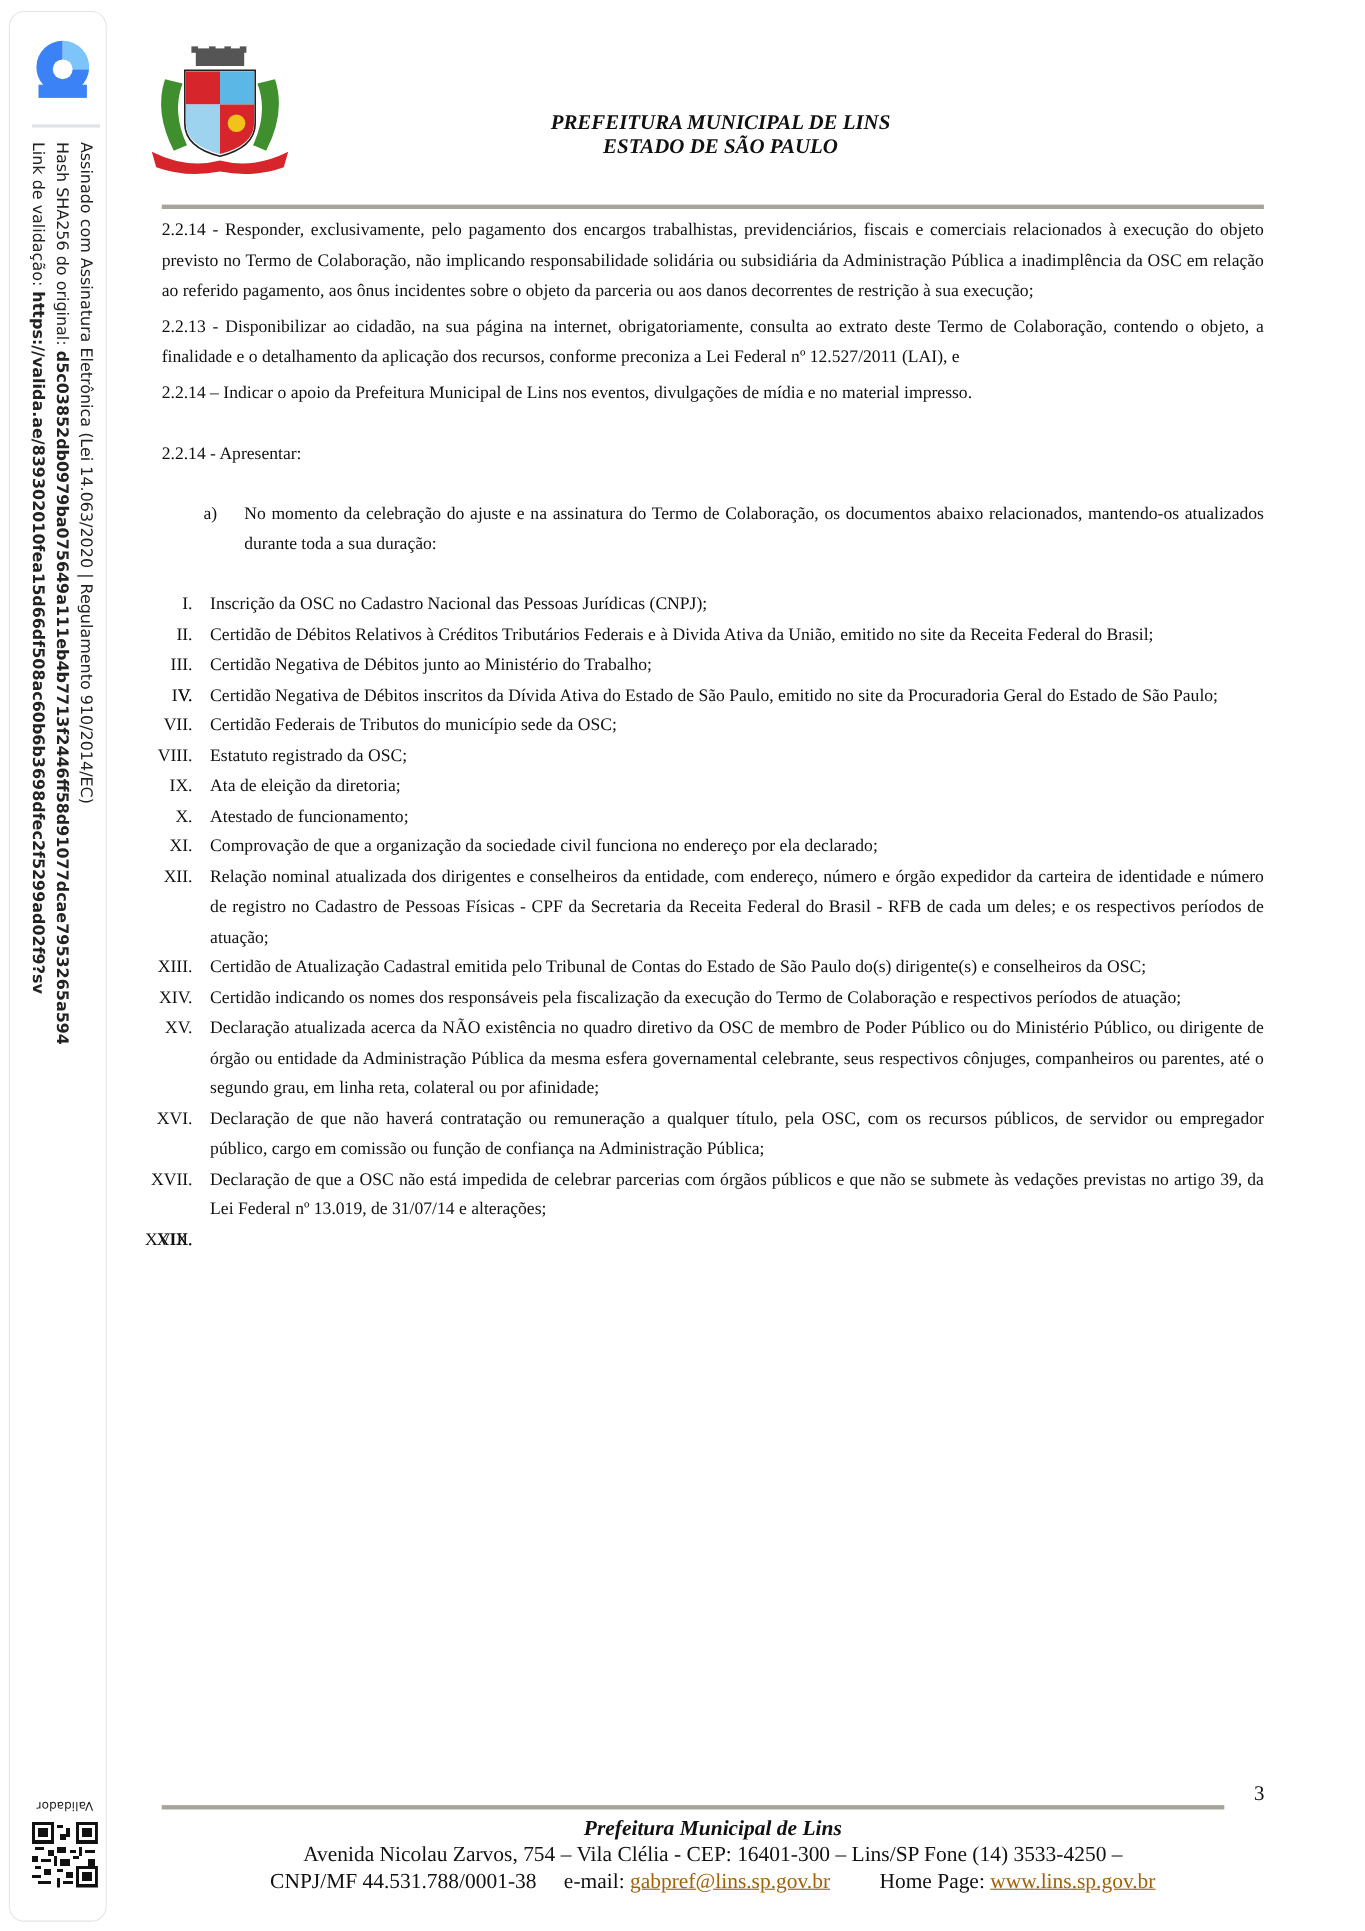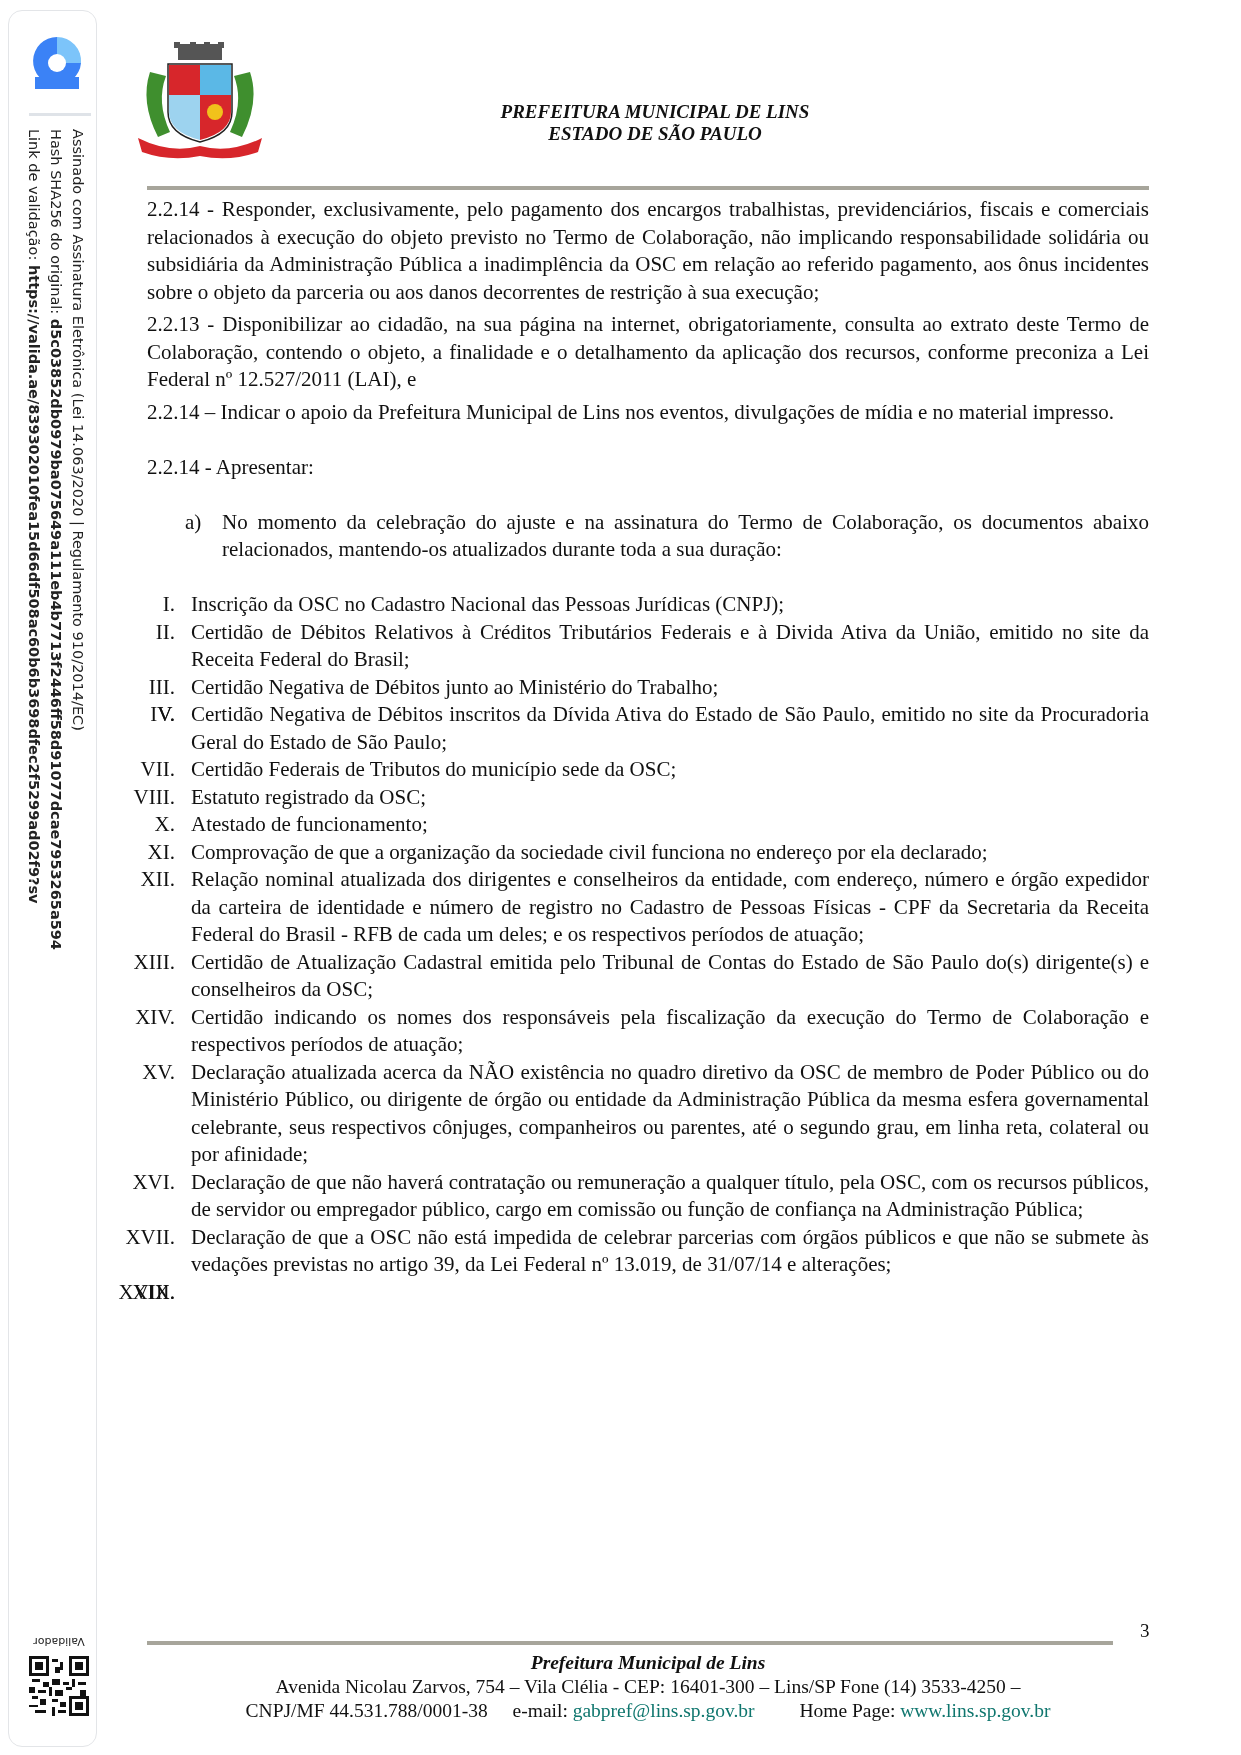--- a/index.html
+++ b/index.html
@@ -32,35 +32,35 @@
   .crest { position: absolute; left: 130px; top: 42px; width: 140px; height: 118px; }
   .hdr-title {
     position: absolute; left: 330px; top: 101px; width: 650px; text-align: center;
     font-style: italic; font-weight: bold; font-size: 19px; line-height: 22px;
   }
   .rule { position: absolute; height: 4px; background: #a7a59b; }
   .rule.top { left: 147px; top: 186px; width: 1002px; }
   .rule.bottom { left: 147px; top: 1641px; width: 966px; }
 
   
-  .content { position: absolute; left: 147px; top: 196px; width: 1002px; font-size: 21px; line-height: 27.5px; }
+  .content { position: absolute; left: 147px; top: 196px; width: 1002px; font-size: 16px; line-height: 27.5px; }
   .para { text-align: justify; margin: 0; }
   .para + .para { margin-top: 5px; }
   .gap { height: 27.5px; }
   .item-a { position: relative; padding-left: 75px; text-align: justify; margin: 0; }
   .item-a .lbl { position: absolute; left: 38px; top: 0; }
   .roman { margin: 0; }
   .ritem { position: relative; padding-left: 44px; text-align: justify; }
   .ritem .num { position: absolute; right: calc(100% - 28px); top: 0; white-space: nowrap; }
 
   
   .page-num { position: absolute; left: 1140px; top: 1620px; font-size: 19px; }
   .footer { position: absolute; left: 147px; top: 1651px; width: 1002px; text-align: center; font-size: 19.5px; line-height: 24px; }
   .footer .org { font-style: italic; font-weight: bold; }
-  .footer a { color: #0f766e; }
+  .footer a { color: #a16207; text-decoration: underline; }
   .footer .sp { display: inline-block; width: 20px; }
 </style>
 </head>
 <body>
 
 <div class="sigbar">
   <svg class="sig-logo" viewBox="0 0 60 60">
     <path d="M30 4 A24 24 0 1 0 54 30 L30 30 Z" fill="#3b82f6"></path>
     <path d="M30 4 L30 30 L54 30 A24 24 0 0 0 30 4 Z" fill="#7cc4fa"></path>
     <circle cx="30" cy="30" r="9" fill="#fff"></circle>
@@ -147,20 +147,21 @@
   </p>
   <div class="gap"></div>
   <div class="roman">
     <div class="ritem"><span class="num">I.</span><span>Inscrição da OSC no Cadastro Nacional das Pessoas Jurídicas (CNPJ);</span></div>
     <div class="ritem"><span class="num">II.</span><span>Certidão de Débitos Relativos à Créditos Tributários Federais e à Divida Ativa da União, emitido no site da Receita Federal do Brasil;</span></div>
     <div class="ritem"><span class="num">III.</span><span>Certidão Negativa de Débitos junto ao Ministério do Trabalho;</span></div>
     <div class="ritem"><span class="num">IV.</span></div>
     <div class="ritem"><span class="num">V.</span><span>Certidão Negativa de Débitos inscritos da Dívida Ativa do Estado de São Paulo, emitido no site da Procuradoria Geral do Estado de São Paulo;</span></div>
     <div class="ritem"><span class="num">VII.</span><span>Certidão Federais de Tributos do município sede da OSC;</span></div>
     <div class="ritem"><span class="num">VIII.</span><span>Estatuto registrado da OSC;</span></div>
+    <div class="ritem"><span class="num">IX.</span><span>Ata de eleição da diretoria;</span></div>
     <div class="ritem"><span class="num">X.</span><span>Atestado de funcionamento;</span></div>
     <div class="ritem"><span class="num">XI.</span><span>Comprovação de que a organização da sociedade civil funciona no endereço por ela declarado;</span></div>
     <div class="ritem"><span class="num">XII.</span><span>Relação nominal atualizada dos dirigentes e conselheiros da entidade, com endereço, número e órgão expedidor da carteira de identidade e número de registro no Cadastro de Pessoas Físicas - CPF da Secretaria da Receita Federal do Brasil - RFB de cada um deles; e os respectivos períodos de atuação;</span></div>
     <div class="ritem"><span class="num">XIII.</span><span>Certidão de Atualização Cadastral emitida pelo Tribunal de Contas do Estado de São Paulo do(s) dirigente(s) e conselheiros da OSC;</span></div>
     <div class="ritem"><span class="num">XIV.</span><span>Certidão indicando os nomes dos responsáveis pela fiscalização da execução do Termo de Colaboração e respectivos períodos de atuação;</span></div>
     <div class="ritem"><span class="num">XV.</span><span>Declaração atualizada acerca da NÃO existência no quadro diretivo da OSC de membro de Poder Público ou do Ministério Público, ou dirigente de órgão ou entidade da Administração Pública da mesma esfera governamental celebrante, seus respectivos cônjuges, companheiros ou parentes, até o segundo grau, em linha reta, colateral ou por afinidade;</span></div>
     <div class="ritem"><span class="num">XVI.</span><span>Declaração de que não haverá contratação ou remuneração a qualquer título, pela OSC, com os recursos públicos, de servidor ou empregador público, cargo em comissão ou função de confiança na Administração Pública;</span></div>
     <div class="ritem"><span class="num">XVII.</span><span>Declaração de que a OSC não está impedida de celebrar parcerias com órgãos públicos e que não se submete às vedações previstas no artigo 39, da Lei Federal nº 13.019, de 31/07/14 e alterações;</span></div>
     <div class="ritem"><span class="num">XVIII.</span></div>
     <div class="ritem"><span class="num">XIX.</span></div>

